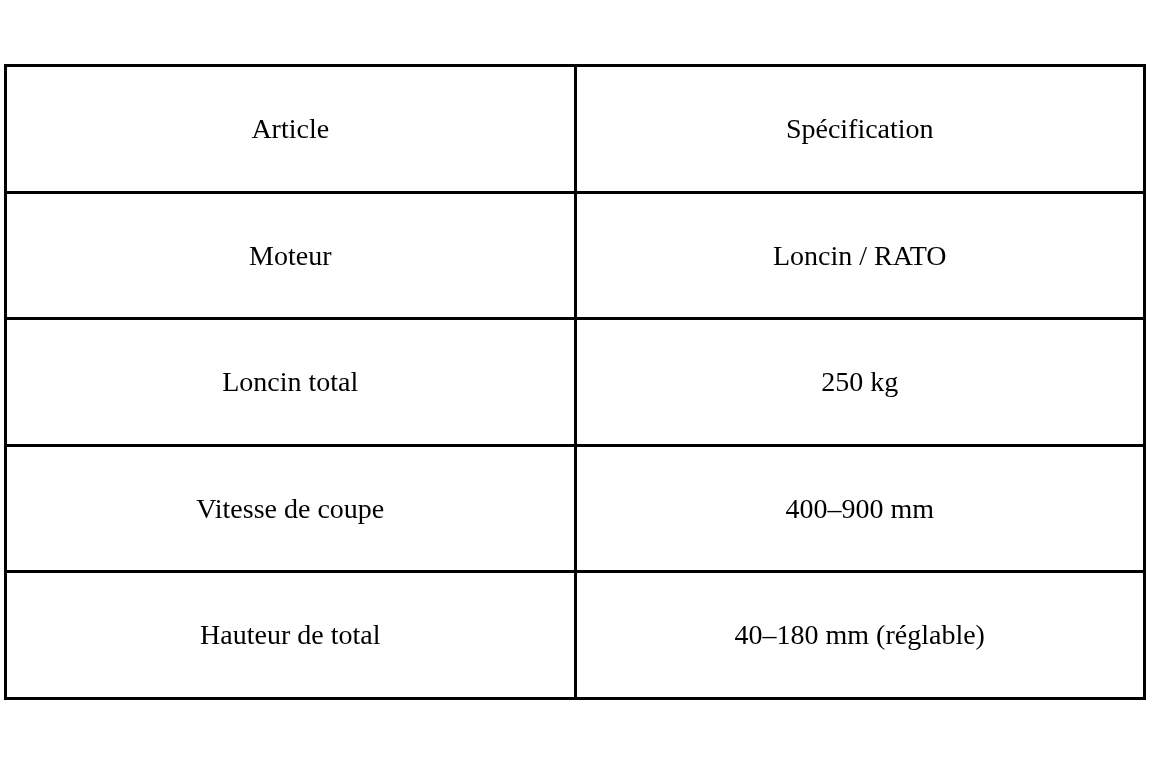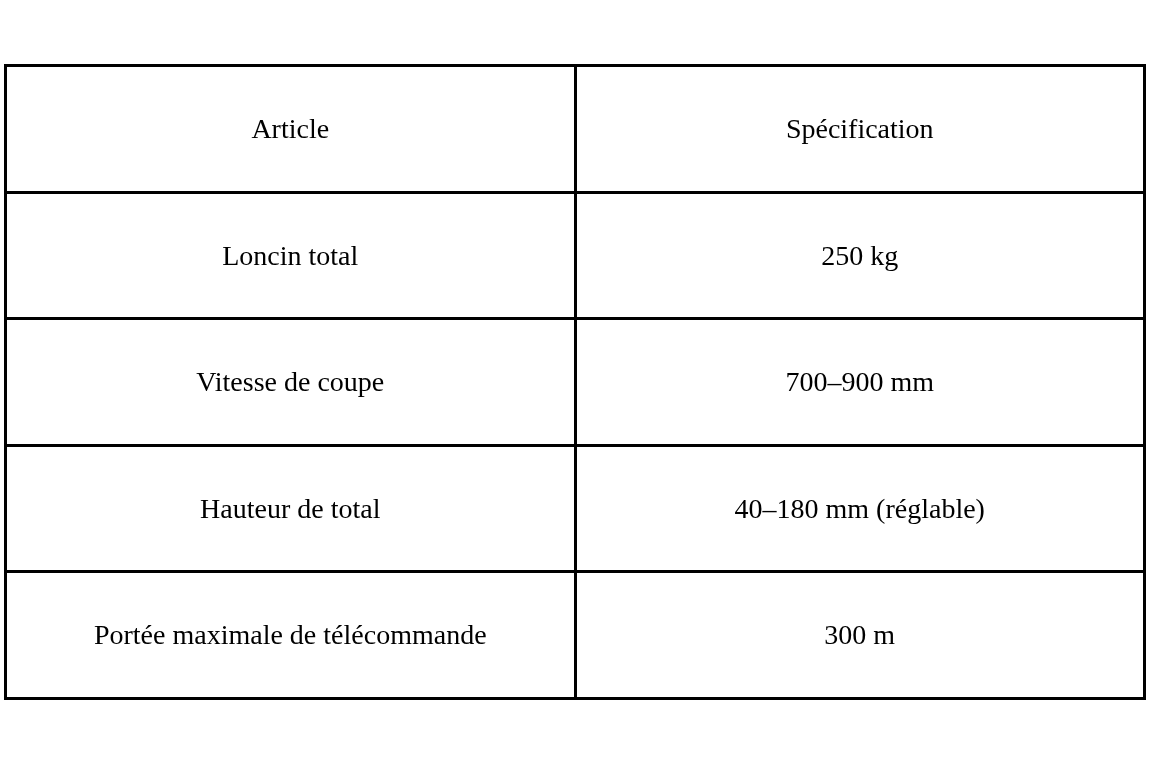--- a/index.html
+++ b/index.html
@@ -44,30 +44,30 @@
 <body>
 
 <div class="page">
   <table class="spec-table">
     <tbody>
       <tr>
         <td>Article</td>
         <td>Spécification</td>
       </tr>
       <tr>
+        <td>Moteur</td>
+        <td>Loncin / RATO</td>
+      </tr>
+      <tr>
         <td>Loncin total</td>
         <td>250 kg</td>
       </tr>
       <tr>
         <td>Vitesse de coupe</td>
-        <td>700–900 mm</td>
+        <td>400–900 mm</td>
       </tr>
       <tr>
         <td>Hauteur de total</td>
         <td>40–180 mm (réglable)</td>
-      </tr>
-      <tr>
-        <td>Portée maximale de télécommande</td>
-        <td>300 m</td>
       </tr>
     </tbody>
   </table>
 </div>
 
 </body></html>

